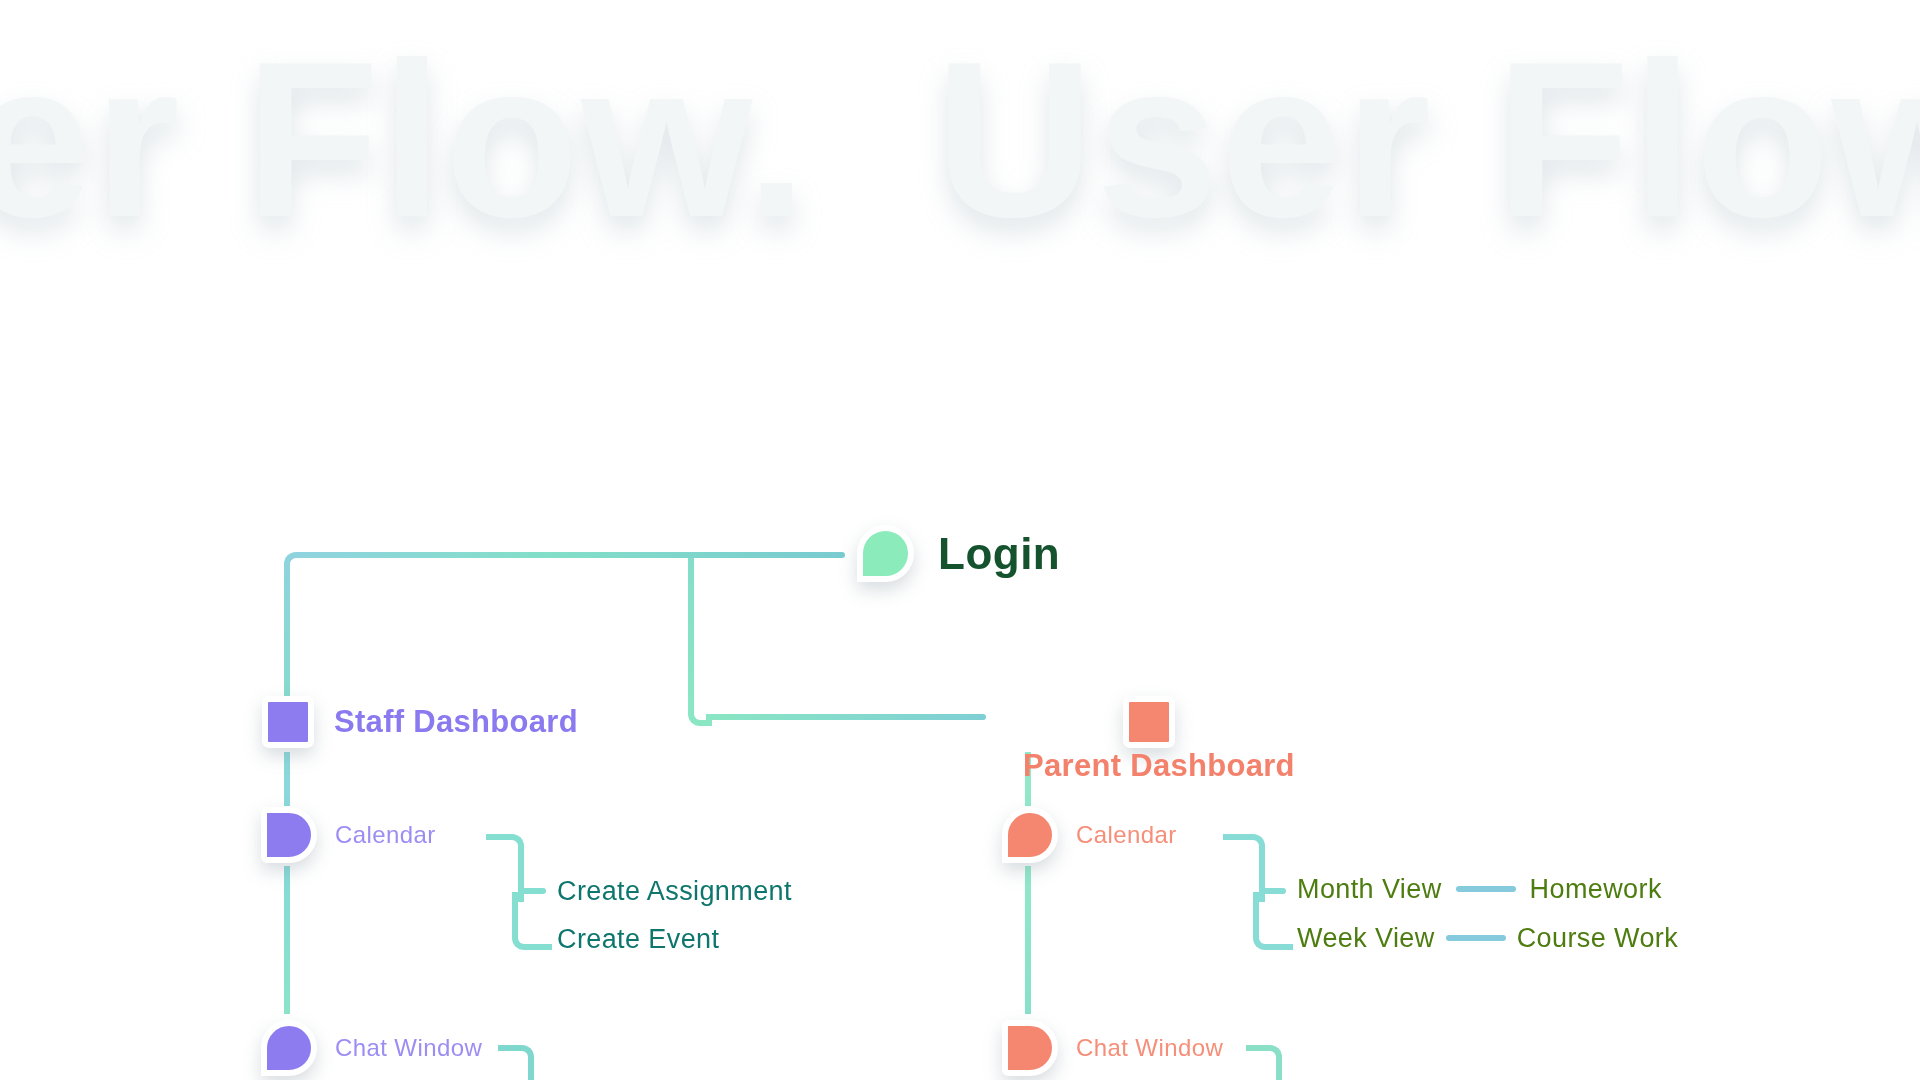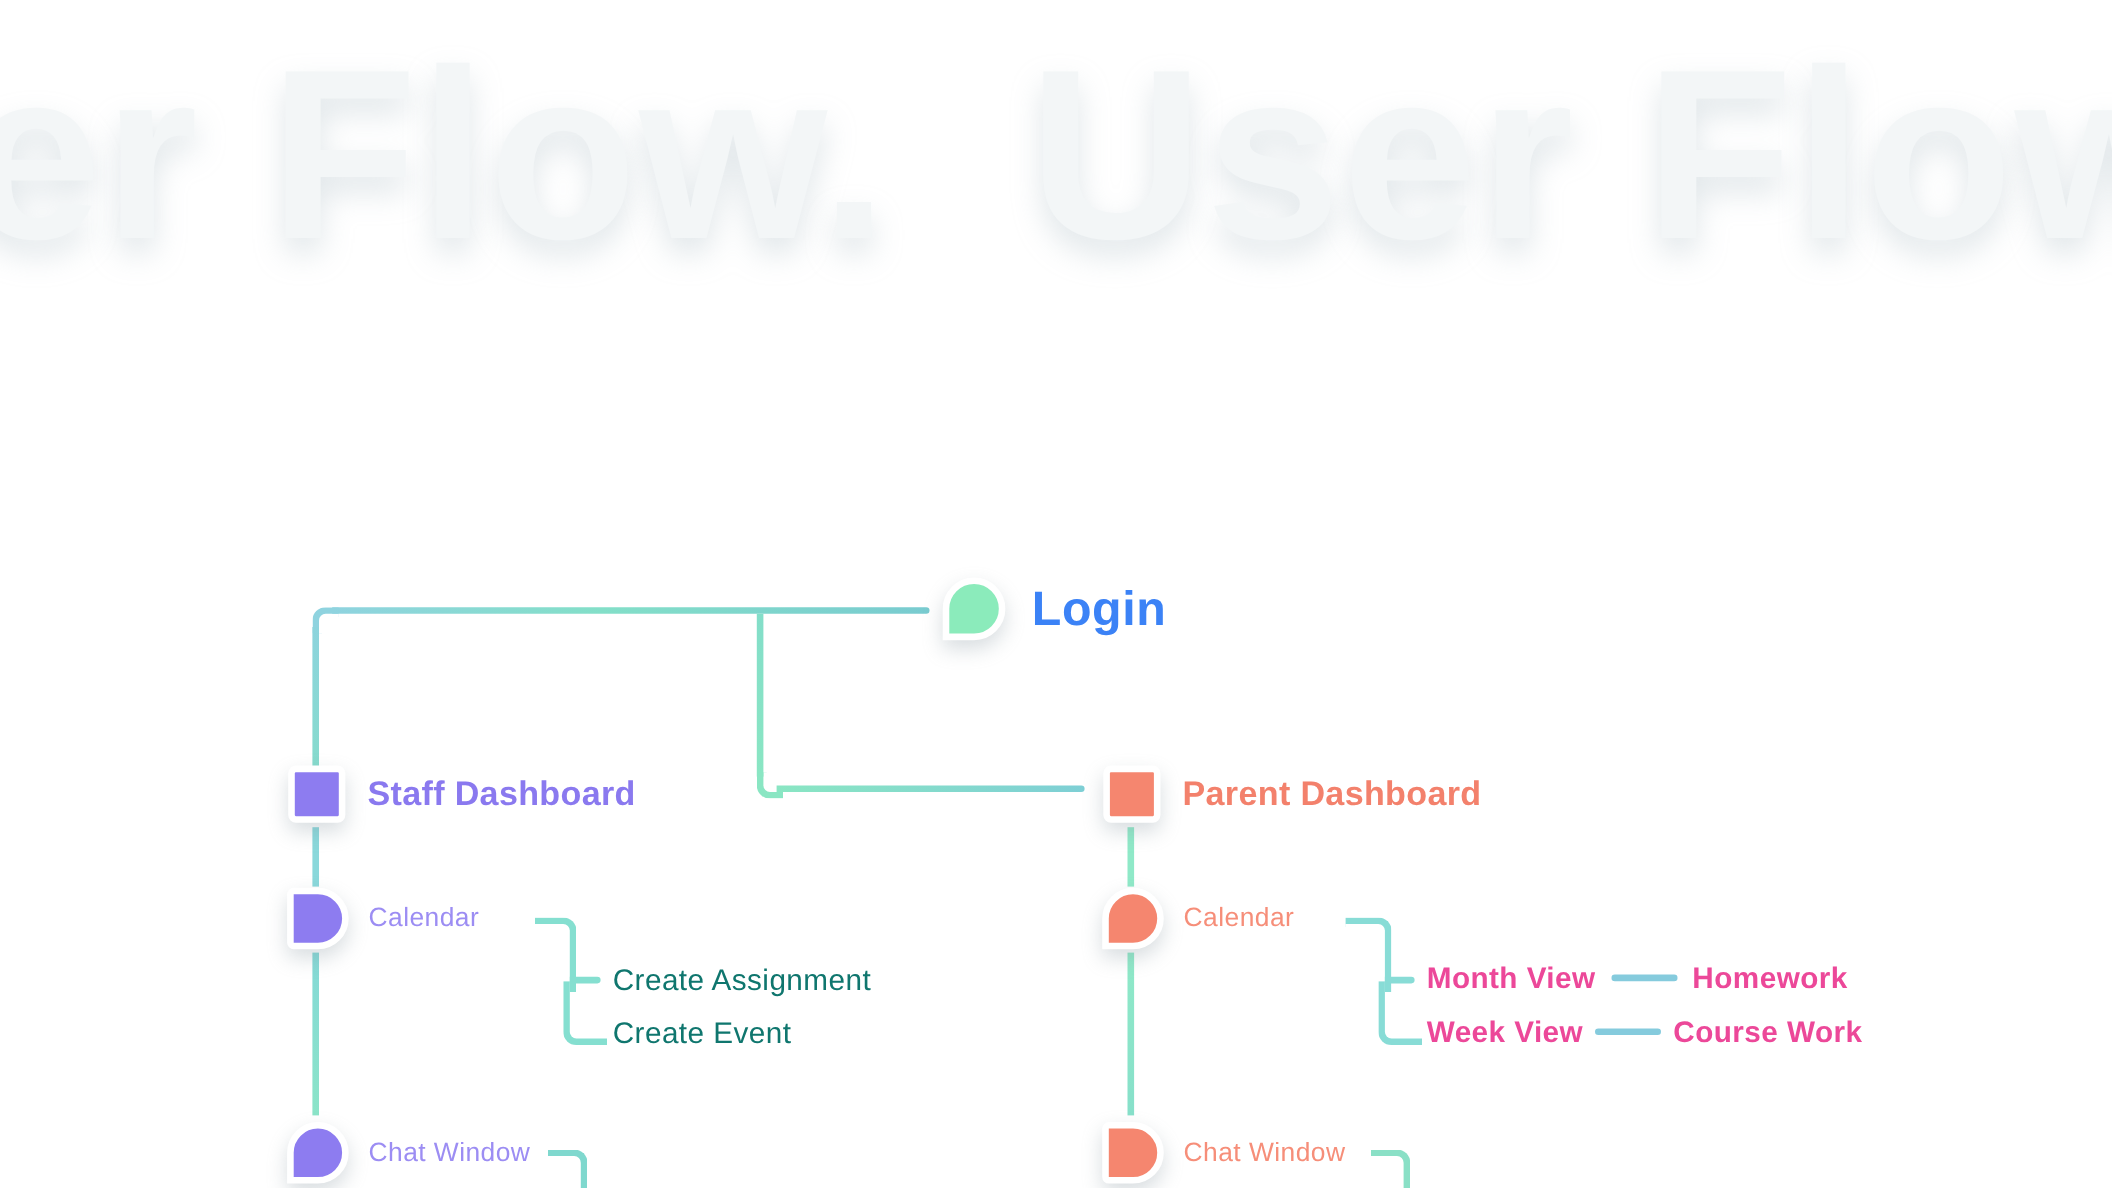--- a/index.html
+++ b/index.html
@@ -28,35 +28,35 @@
   .ic-40 { width:40px; height:40px; }
   .ic-45 { width:45px; height:45px; }
   .shape-drop   { border-radius:50% 50% 50% 0; }   
   .shape-square { border-radius:7px; }
   .shape-d      { border-radius:6px 50% 50% 6px; } 
   .c-mint   { background:#8BEBBB; }
   .c-purple { background:#8D7CF0; }
   .c-salmon { background:#F5866F; }
 
   .label { white-space:nowrap; }
-  .lbl-login  { margin-left:24px; font-size:44px; font-weight:700; color:#3b82f6; letter-spacing:0.5px;text-align:center; }
+  .lbl-login  { margin-left:24px; font-size:44px; font-weight:700; color:#14532d; letter-spacing:0.5px;text-align:center; }
   .lbl-dash   { margin-left:20px; font-size:31px; font-weight:700; letter-spacing:0.3px; }
   .lbl-sub    { margin-left:18px; font-size:24px; font-weight:400; letter-spacing:0.4px; }
   .t-purple-b { color:#8A79EF; }
   .t-purple   { color:#9C8DF3; }
   .t-salmon-b { color:#F3816C; }
   .t-salmon   { color:#F68E79; }
 
   
   .leaf {
     position:absolute; font-size:27px; font-weight:300; color:#0f766e;
     letter-spacing:0.4px; white-space:nowrap; line-height:34px;
   }
   .leaf-row { position:absolute; display:flex; align-items:center; gap:14px;
-    font-size:27px; font-weight:700; color:#ec4899; letter-spacing:0.4px;
+    font-size:27px; font-weight:400; color:#4d7c0f; letter-spacing:0.4px;
     white-space:nowrap; line-height:34px; }
   .link-line { width:60px; height:6px; border-radius:3px; background:#85CBDD; }
 
   
   .seg { position:absolute; }
   .seg-corner-tl { border-top:6px solid; border-left:6px solid; border-top-left-radius:12px; }
   .seg-corner-bl { border-left:6px solid; border-bottom:6px solid; border-bottom-left-radius:12px; }
   .seg-elbow-tr  { border-top:6px solid; border-right:6px solid; border-top-right-radius:12px; }
 </style>
 </head>
@@ -111,21 +111,21 @@
   <div class="node" style="left:261px; top:807px;">
     <span class="icon ic-44 shape-d c-purple"></span>
     <span class="label lbl-sub t-purple">Calendar</span>
   </div>
 
   <div class="node" style="left:261px; top:1020px;">
     <span class="icon ic-44 shape-drop c-purple"></span>
     <span class="label lbl-sub t-purple">Chat Window</span>
   </div>
 
-  <div class="node" style="left:1003px; top:696px;">
+  <div class="node" style="left:1003px; top:696px;flex-direction:column;">
     <span class="icon ic-40 shape-square c-salmon"></span>
     <span class="label lbl-dash t-salmon-b">Parent Dashboard</span>
   </div>
 
   <div class="node" style="left:1002px; top:807px;">
     <span class="icon ic-44 shape-drop c-salmon"></span>
     <span class="label lbl-sub t-salmon">Calendar</span>
   </div>
 
   <div class="node" style="left:1002px; top:1020px;">

